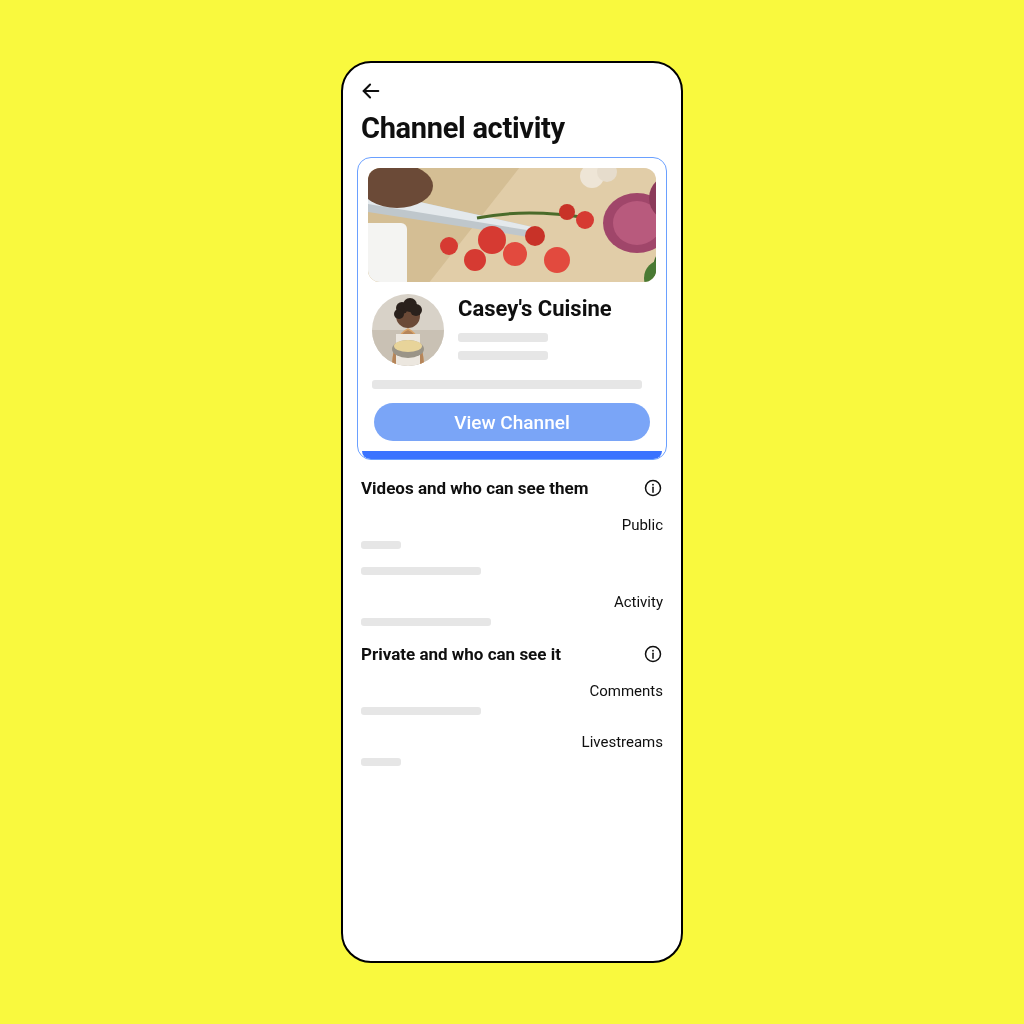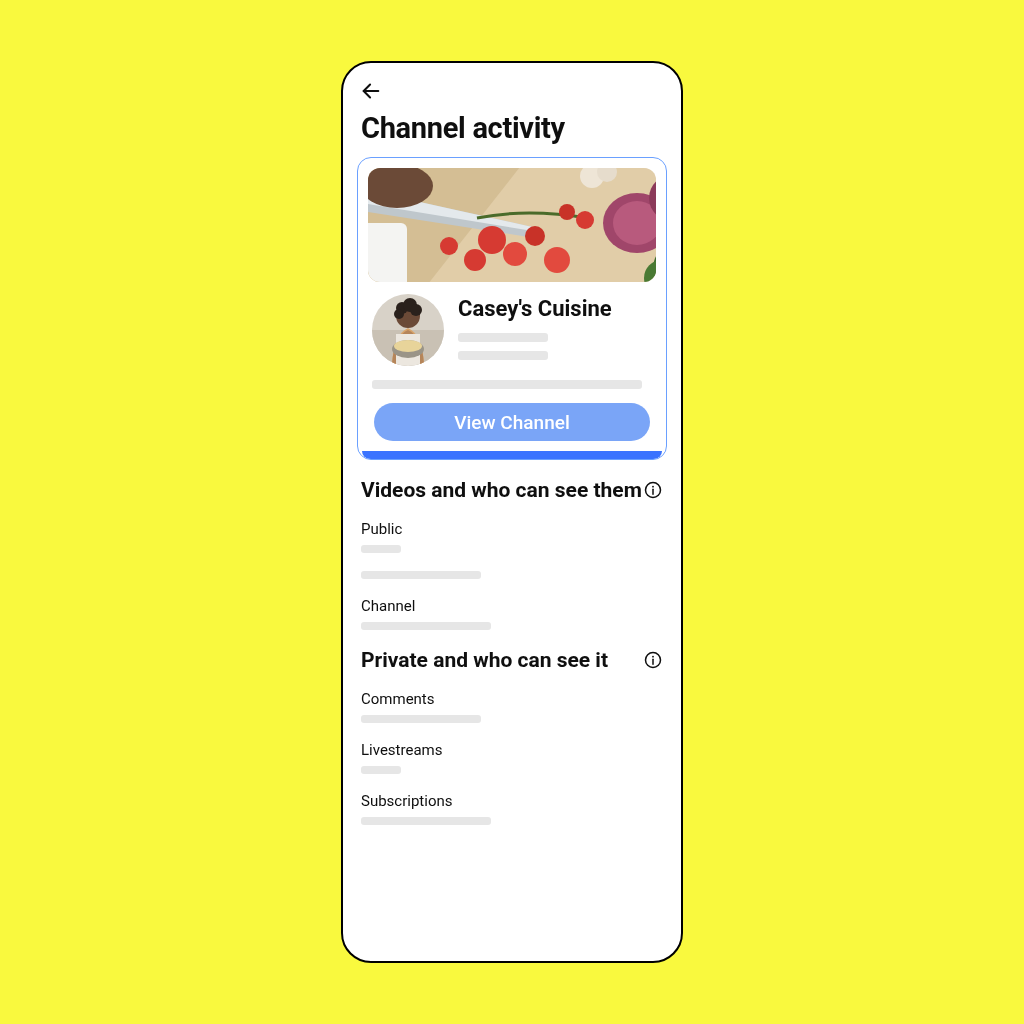--- a/index.html
+++ b/index.html
@@ -115,30 +115,31 @@
   }
   .section {
     padding: 0 4px;
   }
   .section-header {
     display: flex;
     align-items: center;
     justify-content: space-between;
   }
   .section-title {
-    font-size: 21px;
+    font-size: 17px;
     font-weight: 700;
   }
   .info-icon {
     width: 20px;
     height: 20px;
     cursor: pointer;
   }
   .item {
     margin-top: 18px;
+    text-align: right;
   }
   .item-label {
     font-size: 15px;
     font-weight: 400;
   }
   .item-bar {
     height: 8px;
     margin-top: 7px;
     border-radius: 3px;
     background: #e6e6e6;
@@ -253,21 +254,21 @@
       </div>
 
       <div class="item">
         <div class="item-label">Public</div>
         <div class="item-bar w40"></div>
       </div>
       <div class="item">
         <div class="item-bar w120"></div>
       </div>
       <div class="item">
-        <div class="item-label">Channel</div>
+        <div class="item-label">Activity</div>
         <div class="item-bar w130"></div>
       </div>
     </div>
 
     <div class="section">
       <div class="section-header">
         <div class="section-title">Private and who can see it</div>
         <div class="info-icon">
           <svg width="20" height="20" viewBox="0 0 24 24" fill="none" stroke="#0f0f0f" stroke-width="1.8">
             <circle cx="12" cy="12" r="9"></circle>
@@ -278,20 +279,16 @@
       </div>
 
       <div class="item">
         <div class="item-label">Comments</div>
         <div class="item-bar w120"></div>
       </div>
       <div class="item">
         <div class="item-label">Livestreams</div>
         <div class="item-bar w40"></div>
       </div>
-      <div class="item">
-        <div class="item-label">Subscriptions</div>
-        <div class="item-bar w130"></div>
-      </div>
     </div>
 
   </div>
 </div>
 
 </body></html>

